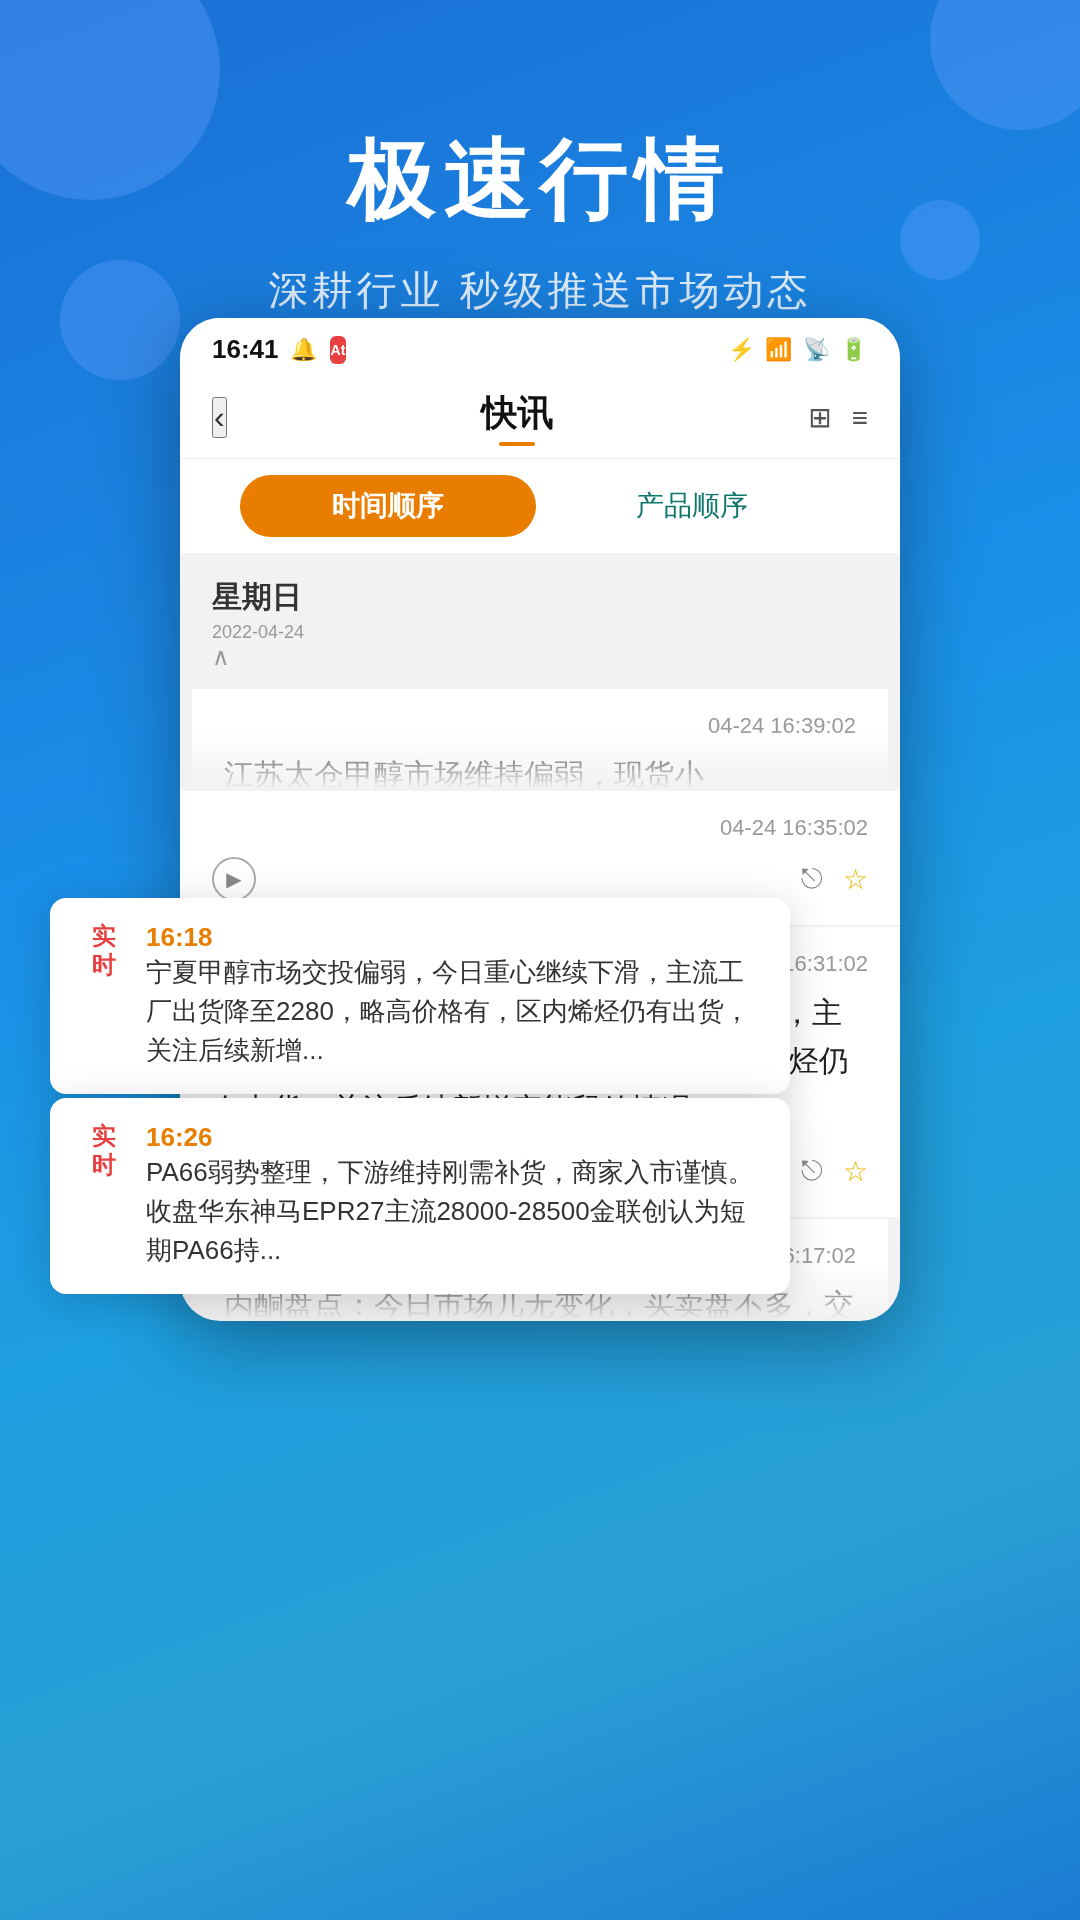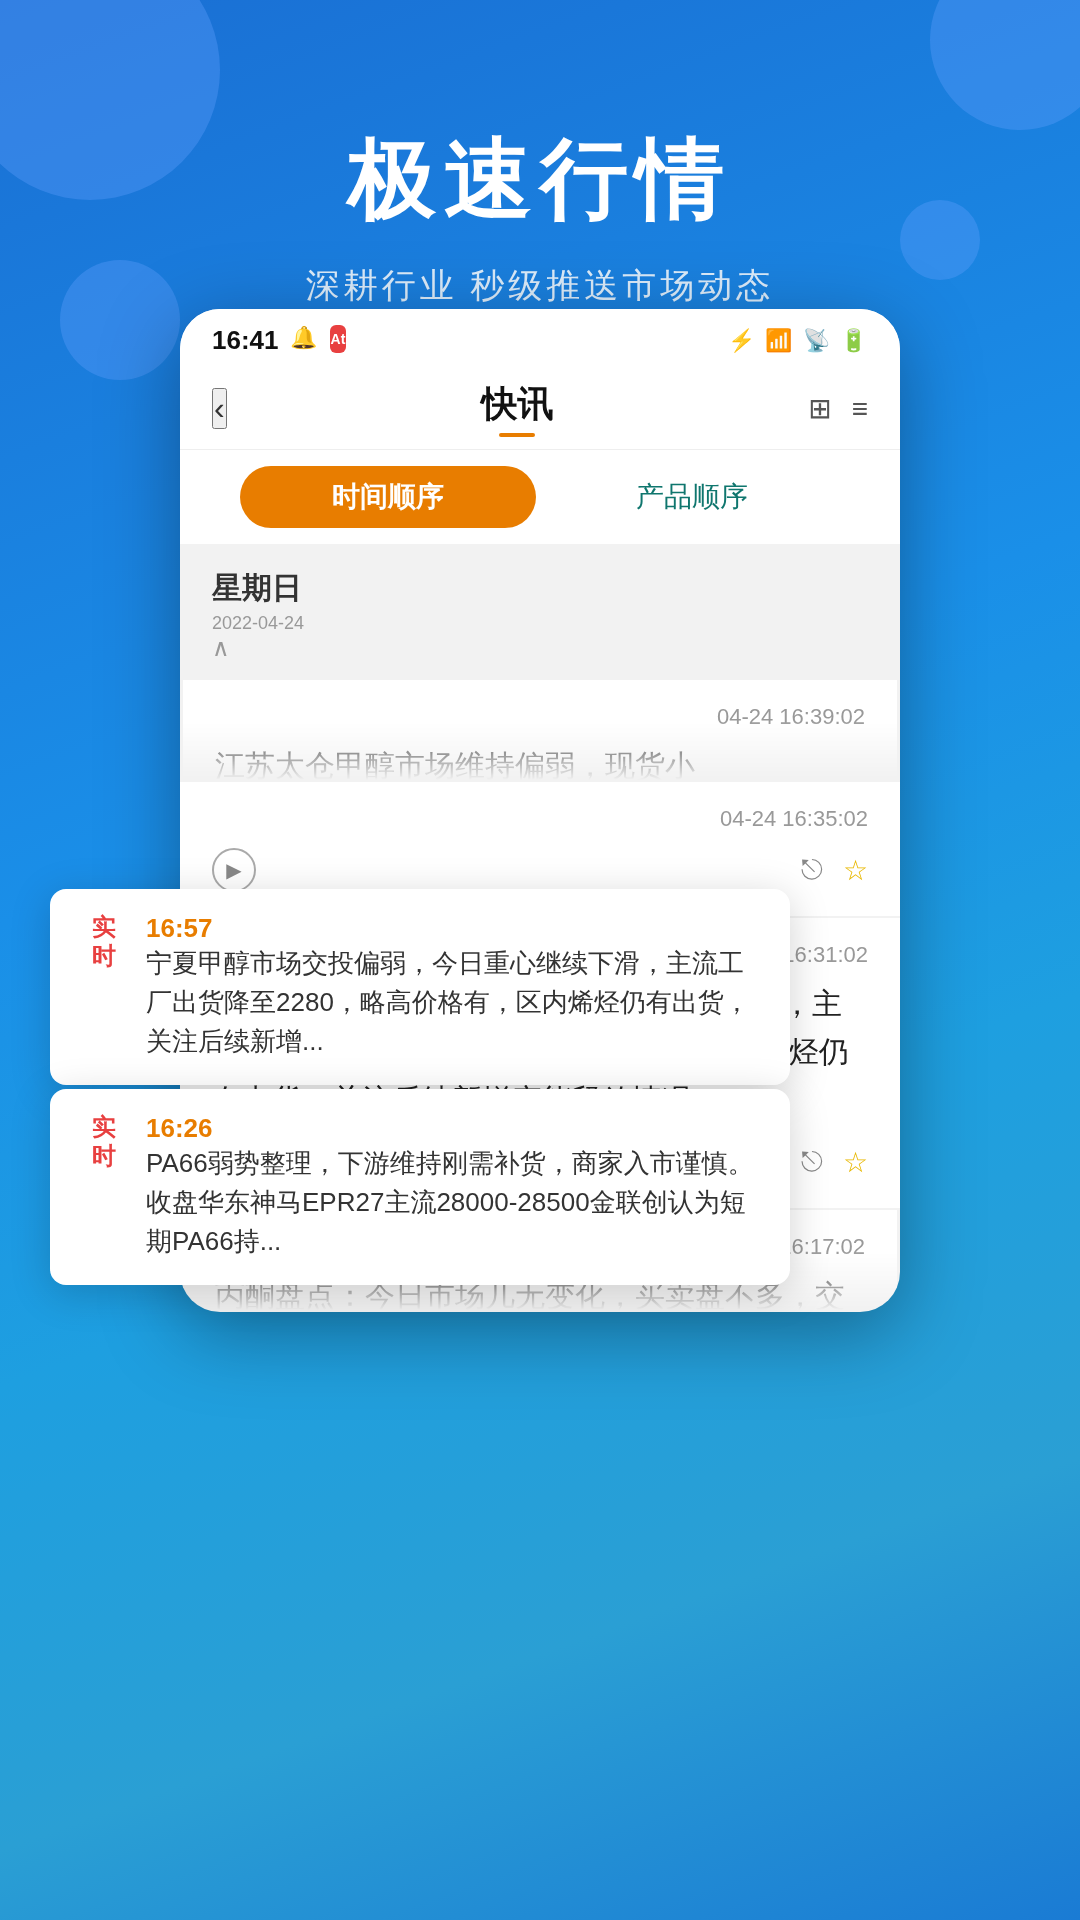--- a/index.html
+++ b/index.html
@@ -38,24 +38,23 @@
       z-index: 1;
     }
     .hero-title {
       font-size: 88px;
       font-weight: 900;
       color: #ffffff;
       letter-spacing: 8px;
       margin-bottom: 24px;
     }
     .hero-subtitle {
-      font-size: 34px;
+      font-size: 40px;
       color: rgba(255,255,255,0.85);
       letter-spacing: 4px;
-      font-family: Liberation Serif, serif;
     }
 
     
     .phone-container {
       position: relative;
       margin: 0 auto;
       width: 860px;
       padding-bottom: 80px;
       z-index: 2;
     }
@@ -124,21 +123,21 @@
     .status-bar {
       background: #fff;
       display: flex;
       justify-content: space-between;
       align-items: center;
       padding: 16px 32px 8px;
       font-size: 22px;
       font-weight: 500;
       color: #111;
     }
-    .status-left { display: flex; gap: 12px; }
+    .status-left { display: flex; align-items: center; gap: 12px; }
     .status-right { display: flex; align-items: center; gap: 10px; }
     .status-time { font-size: 26px; font-weight: 600; }
     .notification-dot {
       width: 16px; height: 28px;
       background: #e84040;
       border-radius: 6px;
       display: flex; align-items: center; justify-content: center;
       color: #fff; font-size: 16px; font-weight: 700;
     }
 
@@ -238,21 +237,21 @@
       border-radius: 50%;
       border: 2px solid #aaa;
       display: flex; align-items: center; justify-content: center;
       font-size: 20px;
       color: #888;
     }
 
     
     .news-item-blurred {
       background: #fff;
-      margin: 2px 3px;
+      margin: 2px 12px;
       padding: 24px 32px;
       overflow: hidden;
       max-height: 100px;
       -webkit-mask-image: linear-gradient(to bottom, black 40%, transparent 100%);
       mask-image: linear-gradient(to bottom, black 40%, transparent 100%);
     }
   </style>
 </head>
 <body>
 
@@ -269,21 +268,21 @@
 </div>
 
 <div class="phone-container">
 
   <div class="float-card float-card-1">
     <div class="realtime-badge">
       <span class="realtime-text">实</span>
       <span class="realtime-text">时</span>
     </div>
     <div style="display:flex; flex-wrap: wrap; align-items: flex-start;">
-      <span class="float-card-time">16:57</span>
+      <span class="float-card-time">16:18</span>
       <span class="float-card-content">宁夏甲醇市场交投偏弱，今日重心继续下滑，主流工厂出货降至2280，略高价格有，区内烯烃仍有出货，关注后续新增...</span>
     </div>
   </div>
 
   <div class="float-card float-card-2">
     <div class="realtime-badge">
       <span class="realtime-text">实</span>
       <span class="realtime-text">时</span>
     </div>
     <div style="display:flex; flex-wrap: wrap; align-items: flex-start;">

